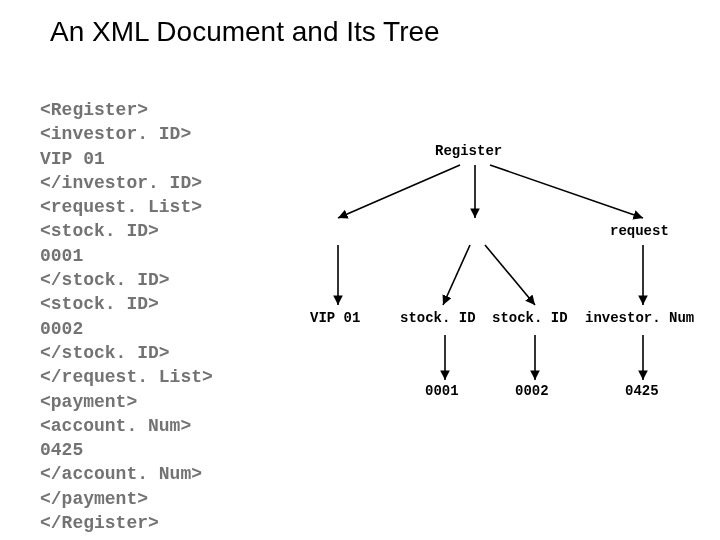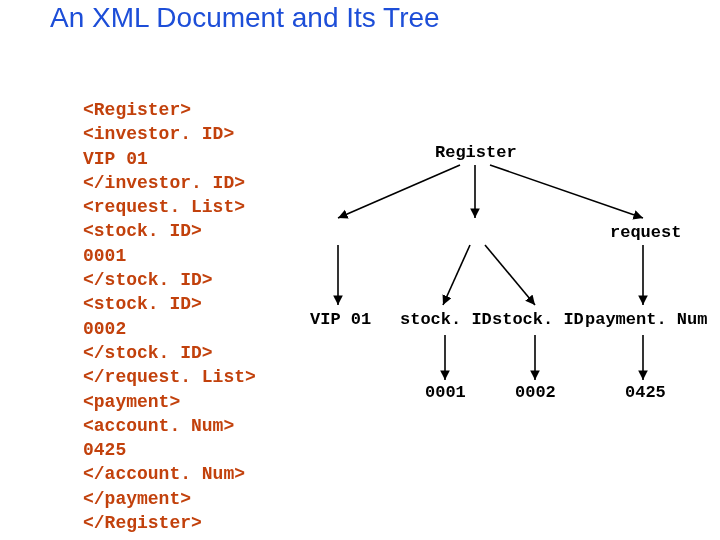--- a/index.html
+++ b/index.html
@@ -7,48 +7,47 @@
     padding: 0;
     width: 720px;
     height: 540px;
     font-family: Arial, Helvetica, sans-serif;
     background: #fff;
     position: relative;
     overflow: hidden;
   }
   .title {
     position: absolute;
-    top: 2px;
+    top: 16px;
     left: 50px;
     font-size: 28px;
-    color: #1d4ed8;
+    color: #000000;
   }
   .xml-block {
     position: absolute;
     top: 80px;
     left: 40px;
     font-family: "Courier New", Courier, monospace;
     font-size: 18px;
     font-weight: bold;
     line-height: 1.35;
     white-space: pre;
-    color: #c2410c;
-    margin-left: 43px;
+    color: #737373;
   }
   .tree {
     position: absolute;
     top: 110px;
     left: 260px;
     width: 450px;
     height: 340px;
   }
   .node {
     position: absolute;
     font-family: "Courier New", Courier, monospace;
-    font-size: 17px;
+    font-size: 14px;
     font-weight: bold;
     color: #000;
     text-align: center;
     white-space: nowrap;
   }
   svg.arrows {
     position: absolute;
     top: 0;
     left: 0;
     width: 450px;
@@ -105,18 +104,18 @@
     <line x1="383" y1="225" x2="383" y2="270" stroke="#000" stroke-width="1.6" marker-end="url(#ah)"></line>
   </svg>
 
   <div class="node" style="left:175px; top:33px;">Register</div>
 
   <div class="node" style="left:350px; top:113px;">request</div>
 
   <div class="node" style="left:50px;  top:200px;">VIP 01</div>
   <div class="node" style="left:140px; top:200px;">stock. ID</div>
   <div class="node" style="left:232px; top:200px;">stock. ID</div>
-  <div class="node" style="left:325px; top:200px;">payment. Num</div>
+  <div class="node" style="left:325px; top:200px;">investor. Num</div>
 
   <div class="node" style="left:165px; top:273px;">0001</div>
   <div class="node" style="left:255px; top:273px;">0002</div>
   <div class="node" style="left:365px; top:273px;">0425</div>
 </div>
 
 </body></html>

